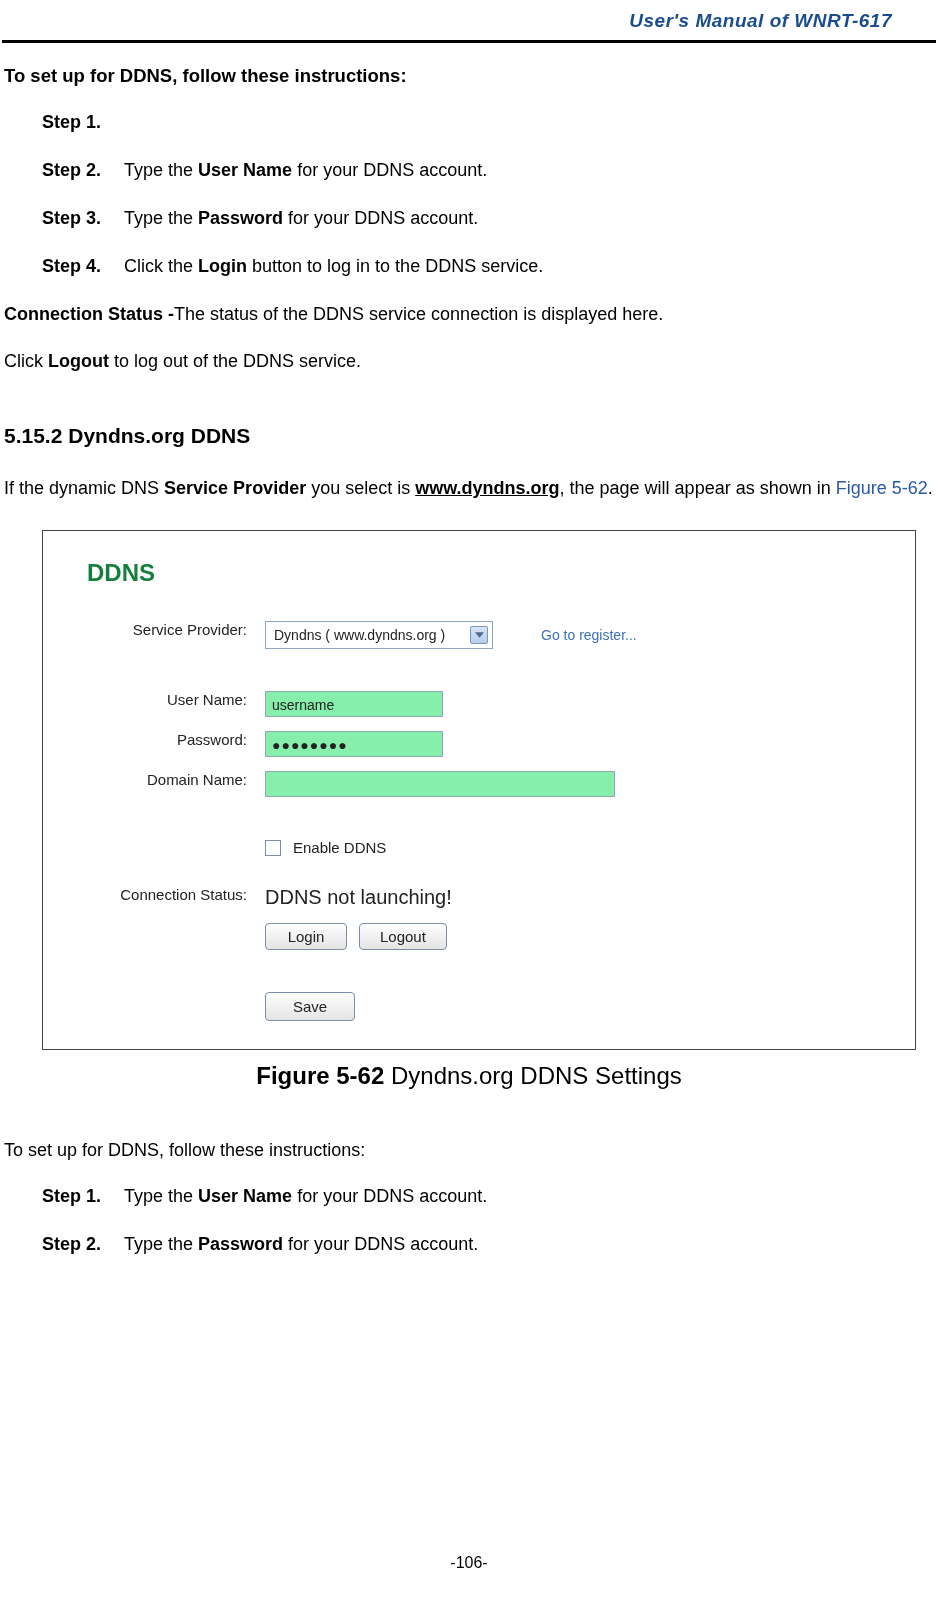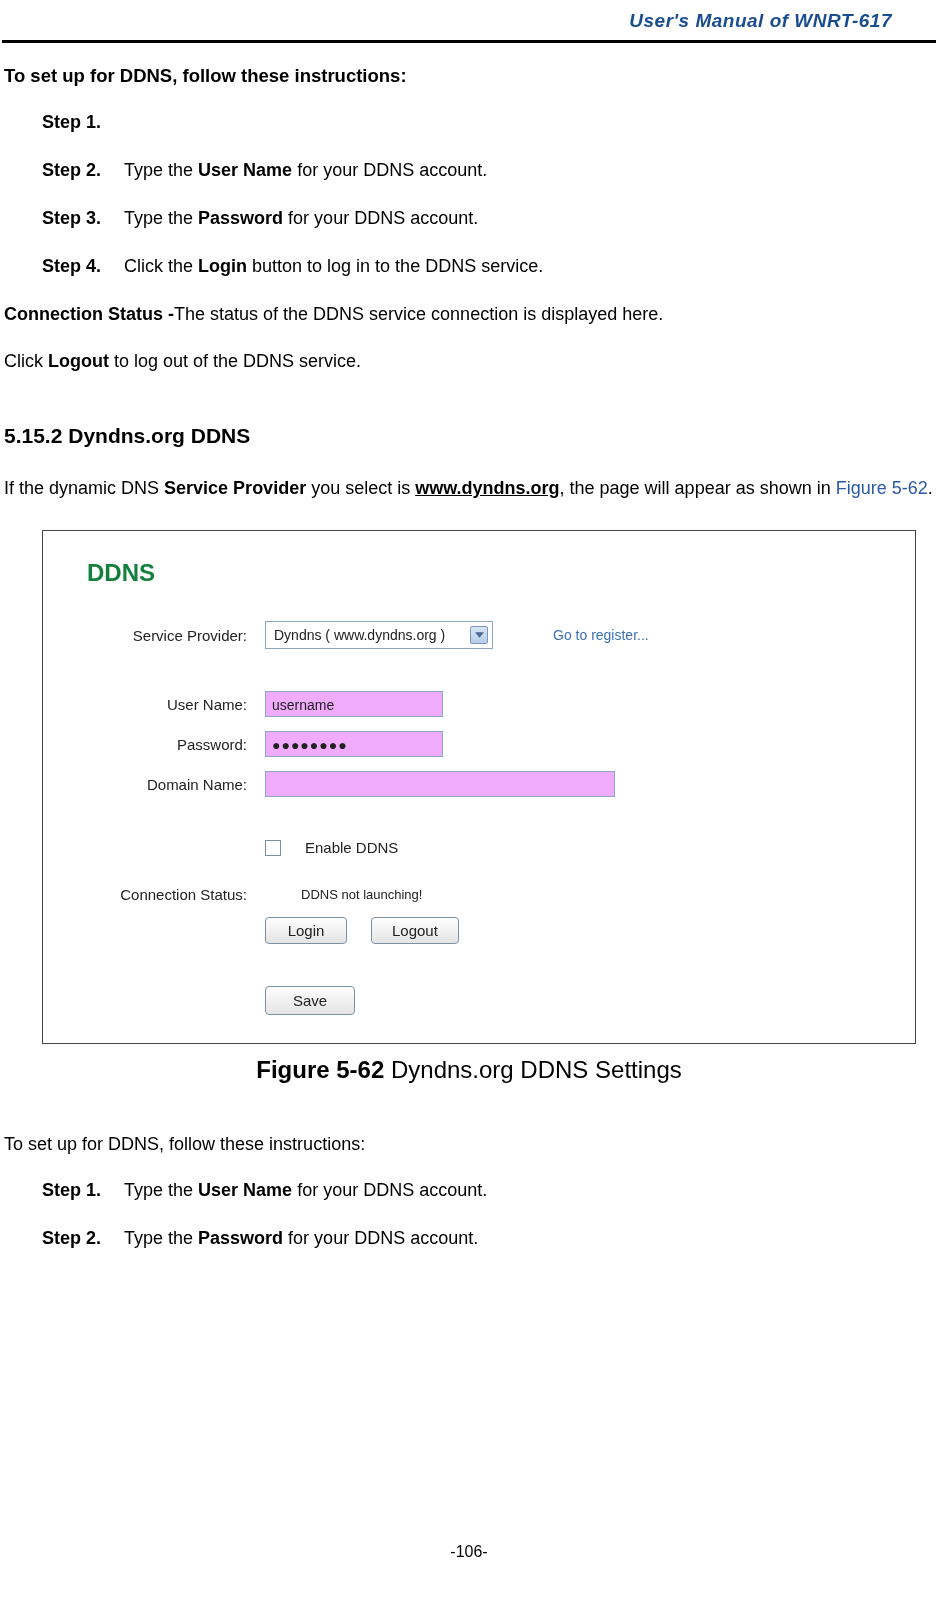--- a/index.html
+++ b/index.html
@@ -76,35 +76,35 @@
       font-family: Arial, sans-serif;
     }
     .fig-title {
       font-size: 24px;
       font-weight: bold;
       color: #15803d;
       margin-bottom: 34px;
     }
     .fig-row {
       display: flex;
-      align-items: center;
+      align-items: flex-start;
       margin-bottom: 14px;
       font-size: 15px;
     }
     .fig-lbl {
       width: 178px;
       text-align: right;
       padding-right: 18px;
       color: #222;
       font-weight: 500;
     }
     .fig-ctrl {
       display: flex;
       align-items: center;
-      gap: 24px;
+      gap: 12px;
     }
     .dropdown {
       border: 1px solid #8fa6bf;
       background: #fff;
       width: 228px;
       height: 28px;
       display: flex;
       align-items: center;
       justify-content: space-between;
       padding: 0 4px 0 8px;
@@ -122,33 +122,33 @@
       justify-content: center;
     }
     .dd-arrow svg { width: 9px; height: 6px; }
     .reg-link { color: #3b6fb5; font-size: 14px; margin-left: 36px; }
     .text-input {
       border: 1px solid #8fa6bf;
       height: 26px;
       padding: 0 6px;
       font-size: 14px;
       color: #222;
-      background: #f0abfc;
+      background: #86efac;
     }
     .w1 { width: 178px; }
     .w2 { width: 350px; }
     .chk {
       width: 16px;
       height: 16px;
       border: 1px solid #7a90a8;
       background: #fff;
       display: inline-block;
     }
     .enable-lbl { font-size: 15px; color: #222; }
-    .status-txt { font-size: 13px; color: #222; margin-left: 36px; }
+    .status-txt { font-size: 20px; color: #222; }
     .btn {
       border: 1px solid #7a90a8;
       border-radius: 4px;
       background: linear-gradient(#fefefe, #e4e4e4);
       padding: 4px 20px;
       font-size: 15px;
       color: #222;
       min-width: 82px;
       text-align: center;
     }
@@ -158,21 +158,21 @@
     .caption {
       text-align: center;
       font-size: 24px;
       margin: 12px 0 50px 0;
     }
     .caption b { font-weight: bold; }
     .footer {
       text-align: center;
       font-size: 16px;
       position: absolute;
-      bottom: 36px;
+      bottom: 25px;
       left: 0;
       right: 0;
     }
     .intro-plain {
       font-size: 18px;
       margin-bottom: 22px;
     }
   </style>
 </head>
 <body>

